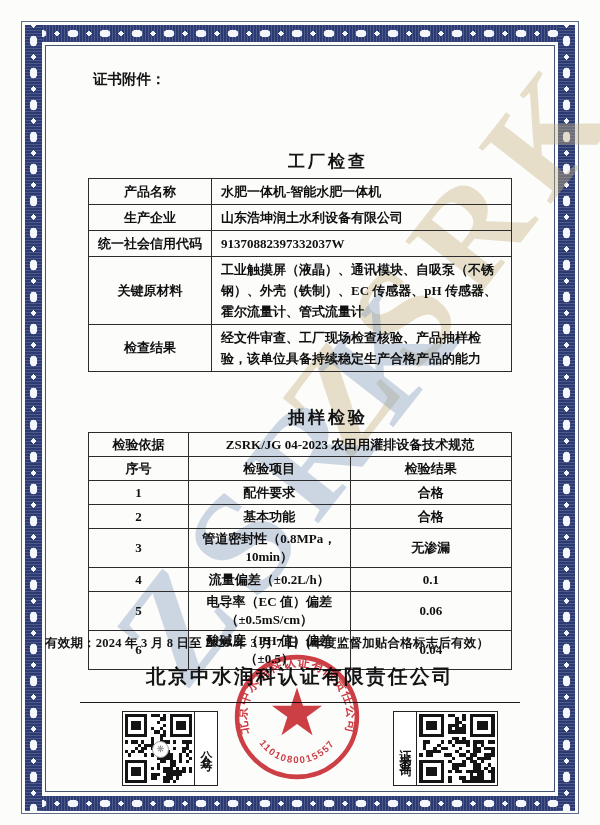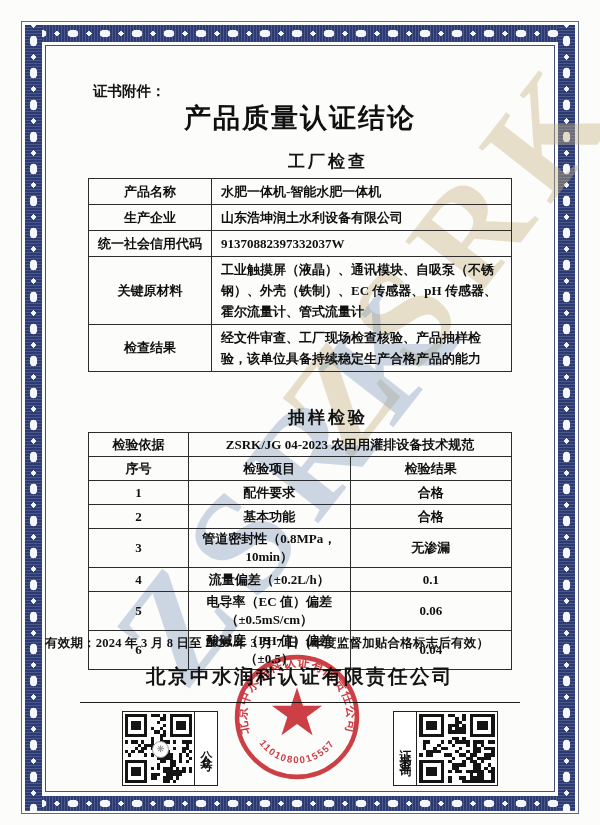--- a/index.html
+++ b/index.html
@@ -38,21 +38,21 @@
   .wm{
     position:absolute;display:flex;align-items:center;justify-content:center;
     font-weight:700;pointer-events:none;white-space:nowrap;
     font-family:"Liberation Serif","DejaVu Serif",serif;z-index:3;
   }
   .wm-tan{left:250px;top:50px;width:400px;height:410px;transform:rotate(-52deg);
     font-size:140px;letter-spacing:18px;color:rgba(201,180,130,0.42);}
   .wm-blue{left:80px;top:280px;width:420px;height:400px;transform:rotate(-52deg);
     font-size:145px;letter-spacing:18px;color:rgba(126,153,190,0.38);}
   
-  .attachment{position:absolute;left:93px;top:70px;font-size:14.5px;font-weight:700;z-index:4;margin-top:12px;}
+  .attachment{position:absolute;left:93px;top:70px;font-size:14.5px;font-weight:700;z-index:4;}
   .title{position:absolute;left:0;top:100px;width:100%;margin:0;text-align:center;
     font-size:27px;font-weight:700;letter-spacing:2px;z-index:4;
     font-family:"Liberation Sans","DejaVu Sans",sans-serif;color:#101010;}
   .sec-heading{position:absolute;left:0;width:100%;text-align:center;font-size:17px;
     font-weight:700;letter-spacing:3px;z-index:4;margin-left:28px;}
   .h1pos{top:150px}
   .h2pos{top:406px}
   
   table{border-collapse:collapse;table-layout:fixed;position:absolute;z-index:4;
     font-family:"Liberation Serif","DejaVu Serif",serif;}
@@ -107,21 +107,20 @@
   <div class="band band-top"></div>
   <div class="band band-bottom"></div>
   <div class="band band-left"></div>
   <div class="band band-right"></div>
   <div class="inner-line"></div>
 
   <div class="wm wm-tan">ZSRK</div>
   <div class="wm wm-blue">ZSRK</div>
 
   <div class="attachment">证书附件：</div>
-  <h1 class="title">产品质量认证结论</h1>
 
   <div class="sec-heading h1pos">工厂检查</div>
   <table class="t1">
     <tbody>
         <tr class="rh25">
       <td class="lbl">产品名称</td>
       <td class="val">水肥一体机-智能水肥一体机</td>
     </tr>
     <tr class="rh25">
       <td class="lbl">生产企业</td>

